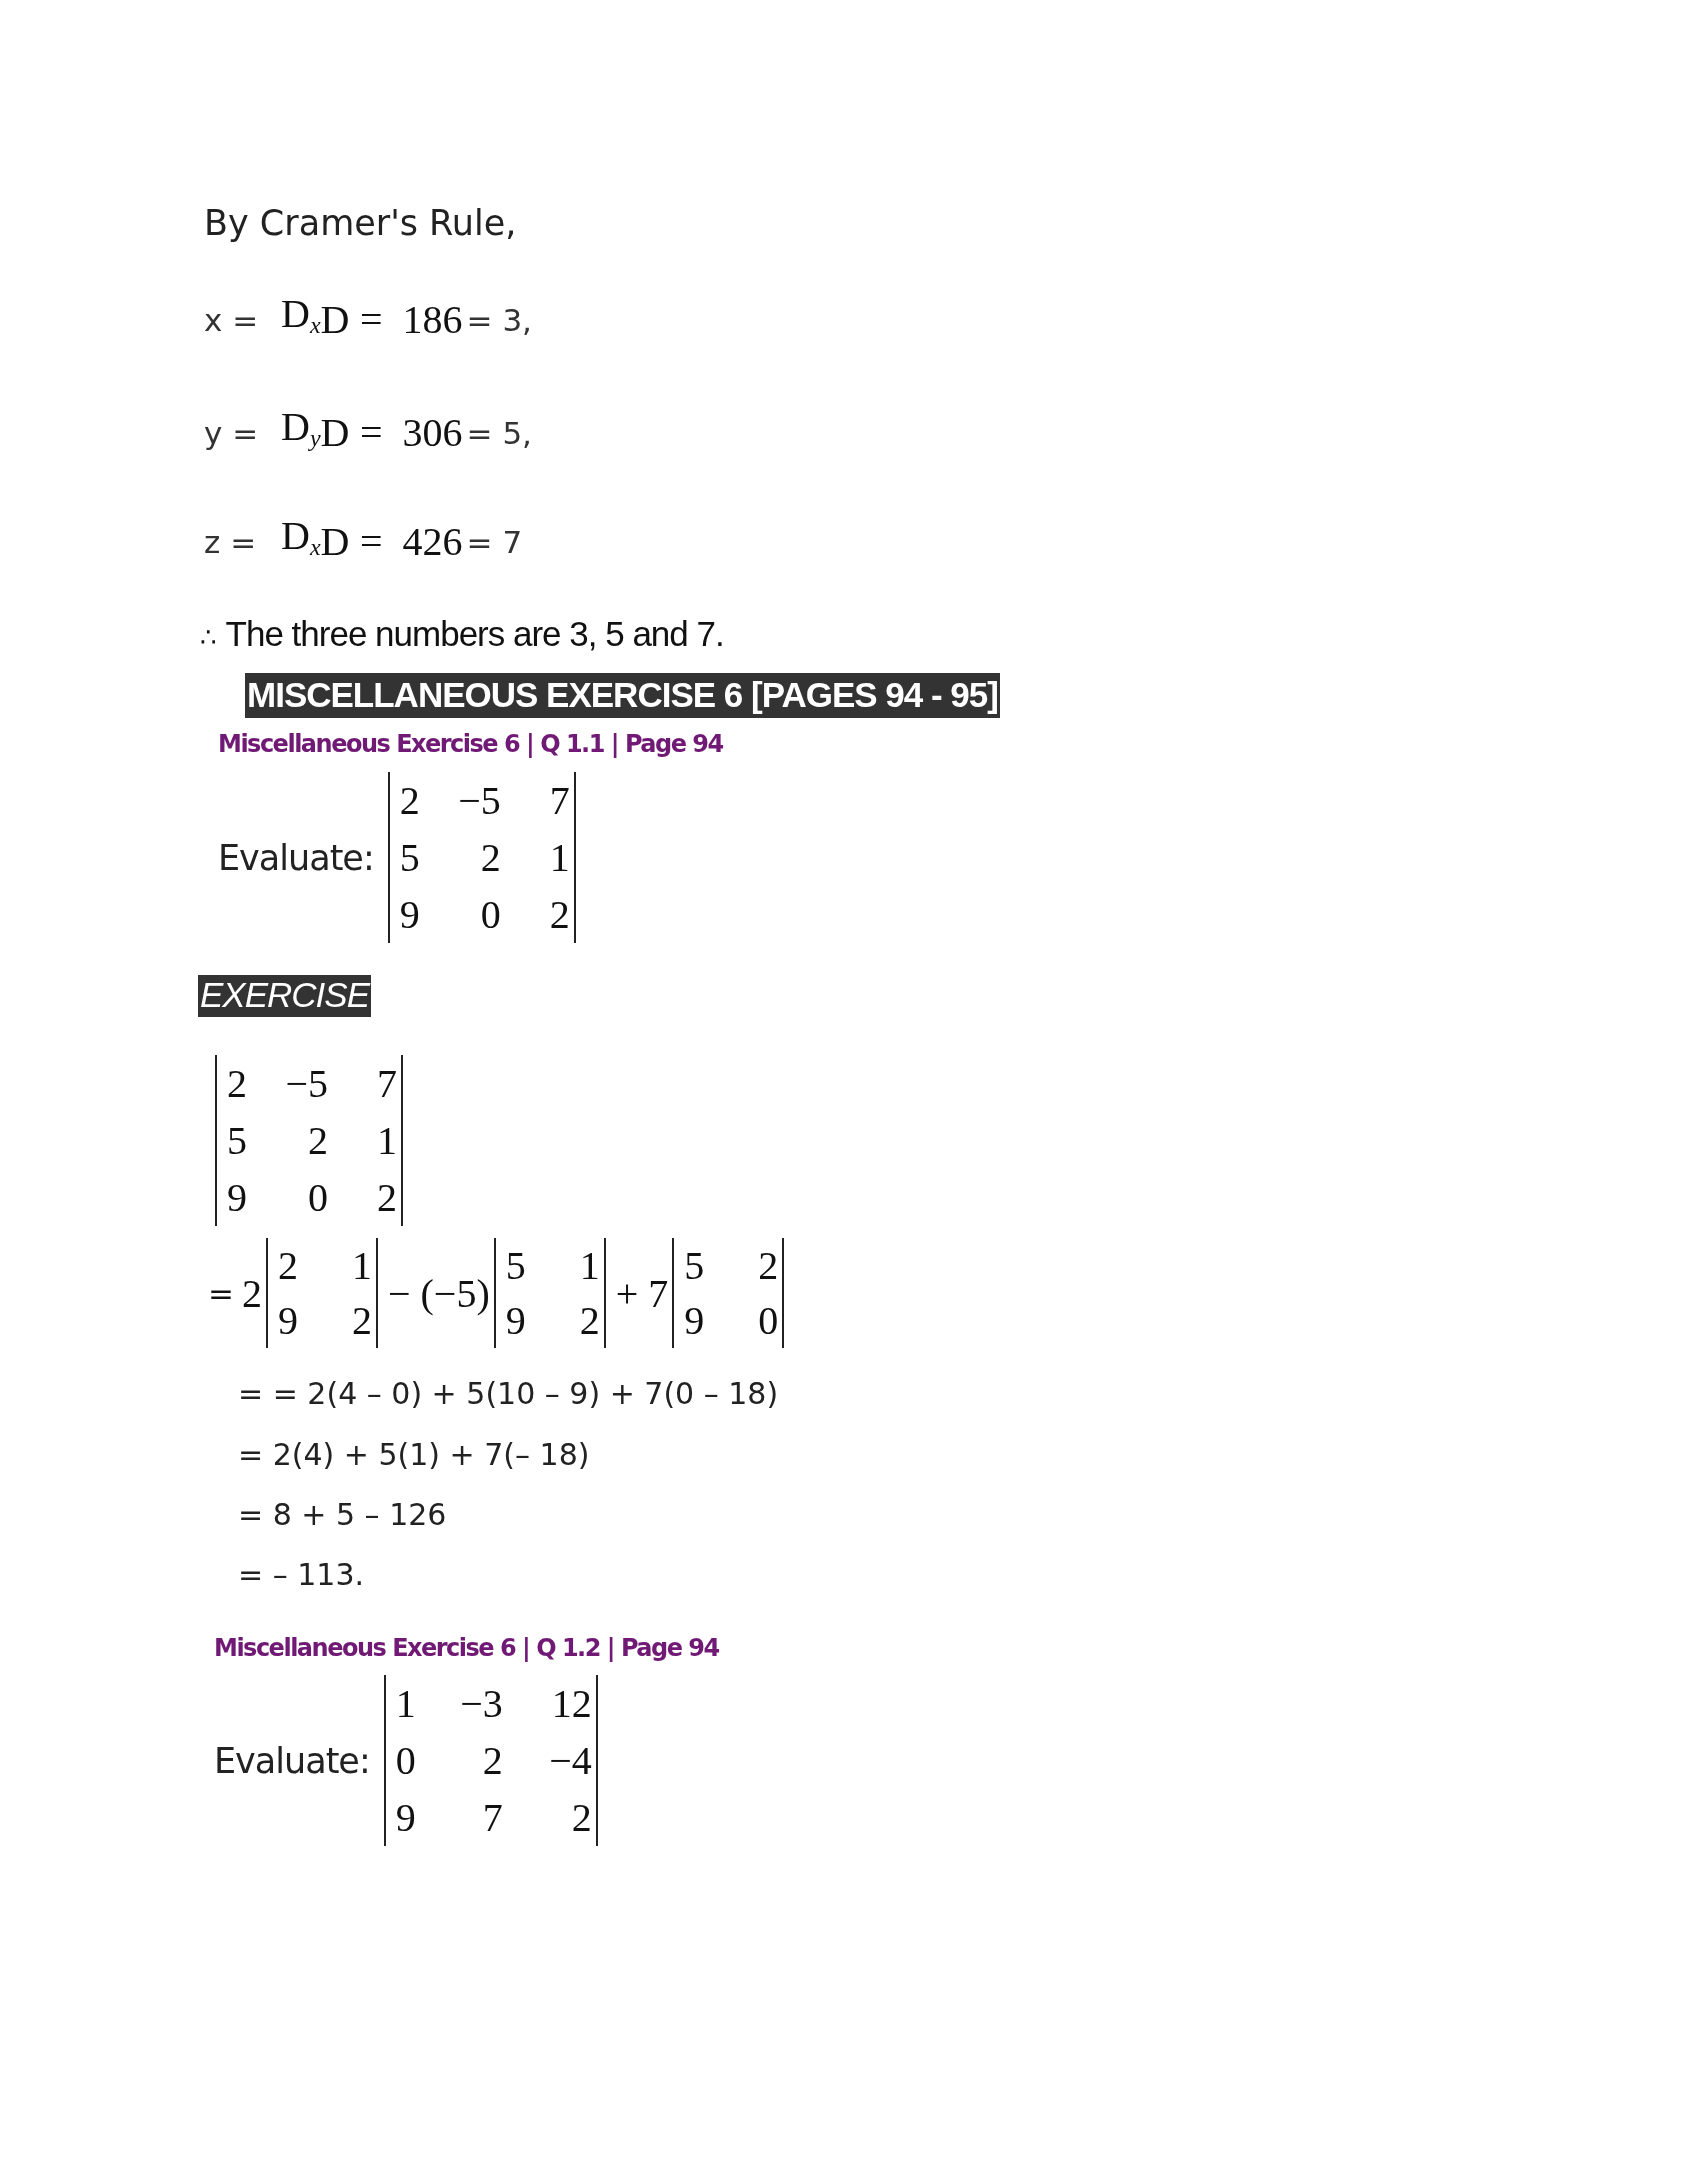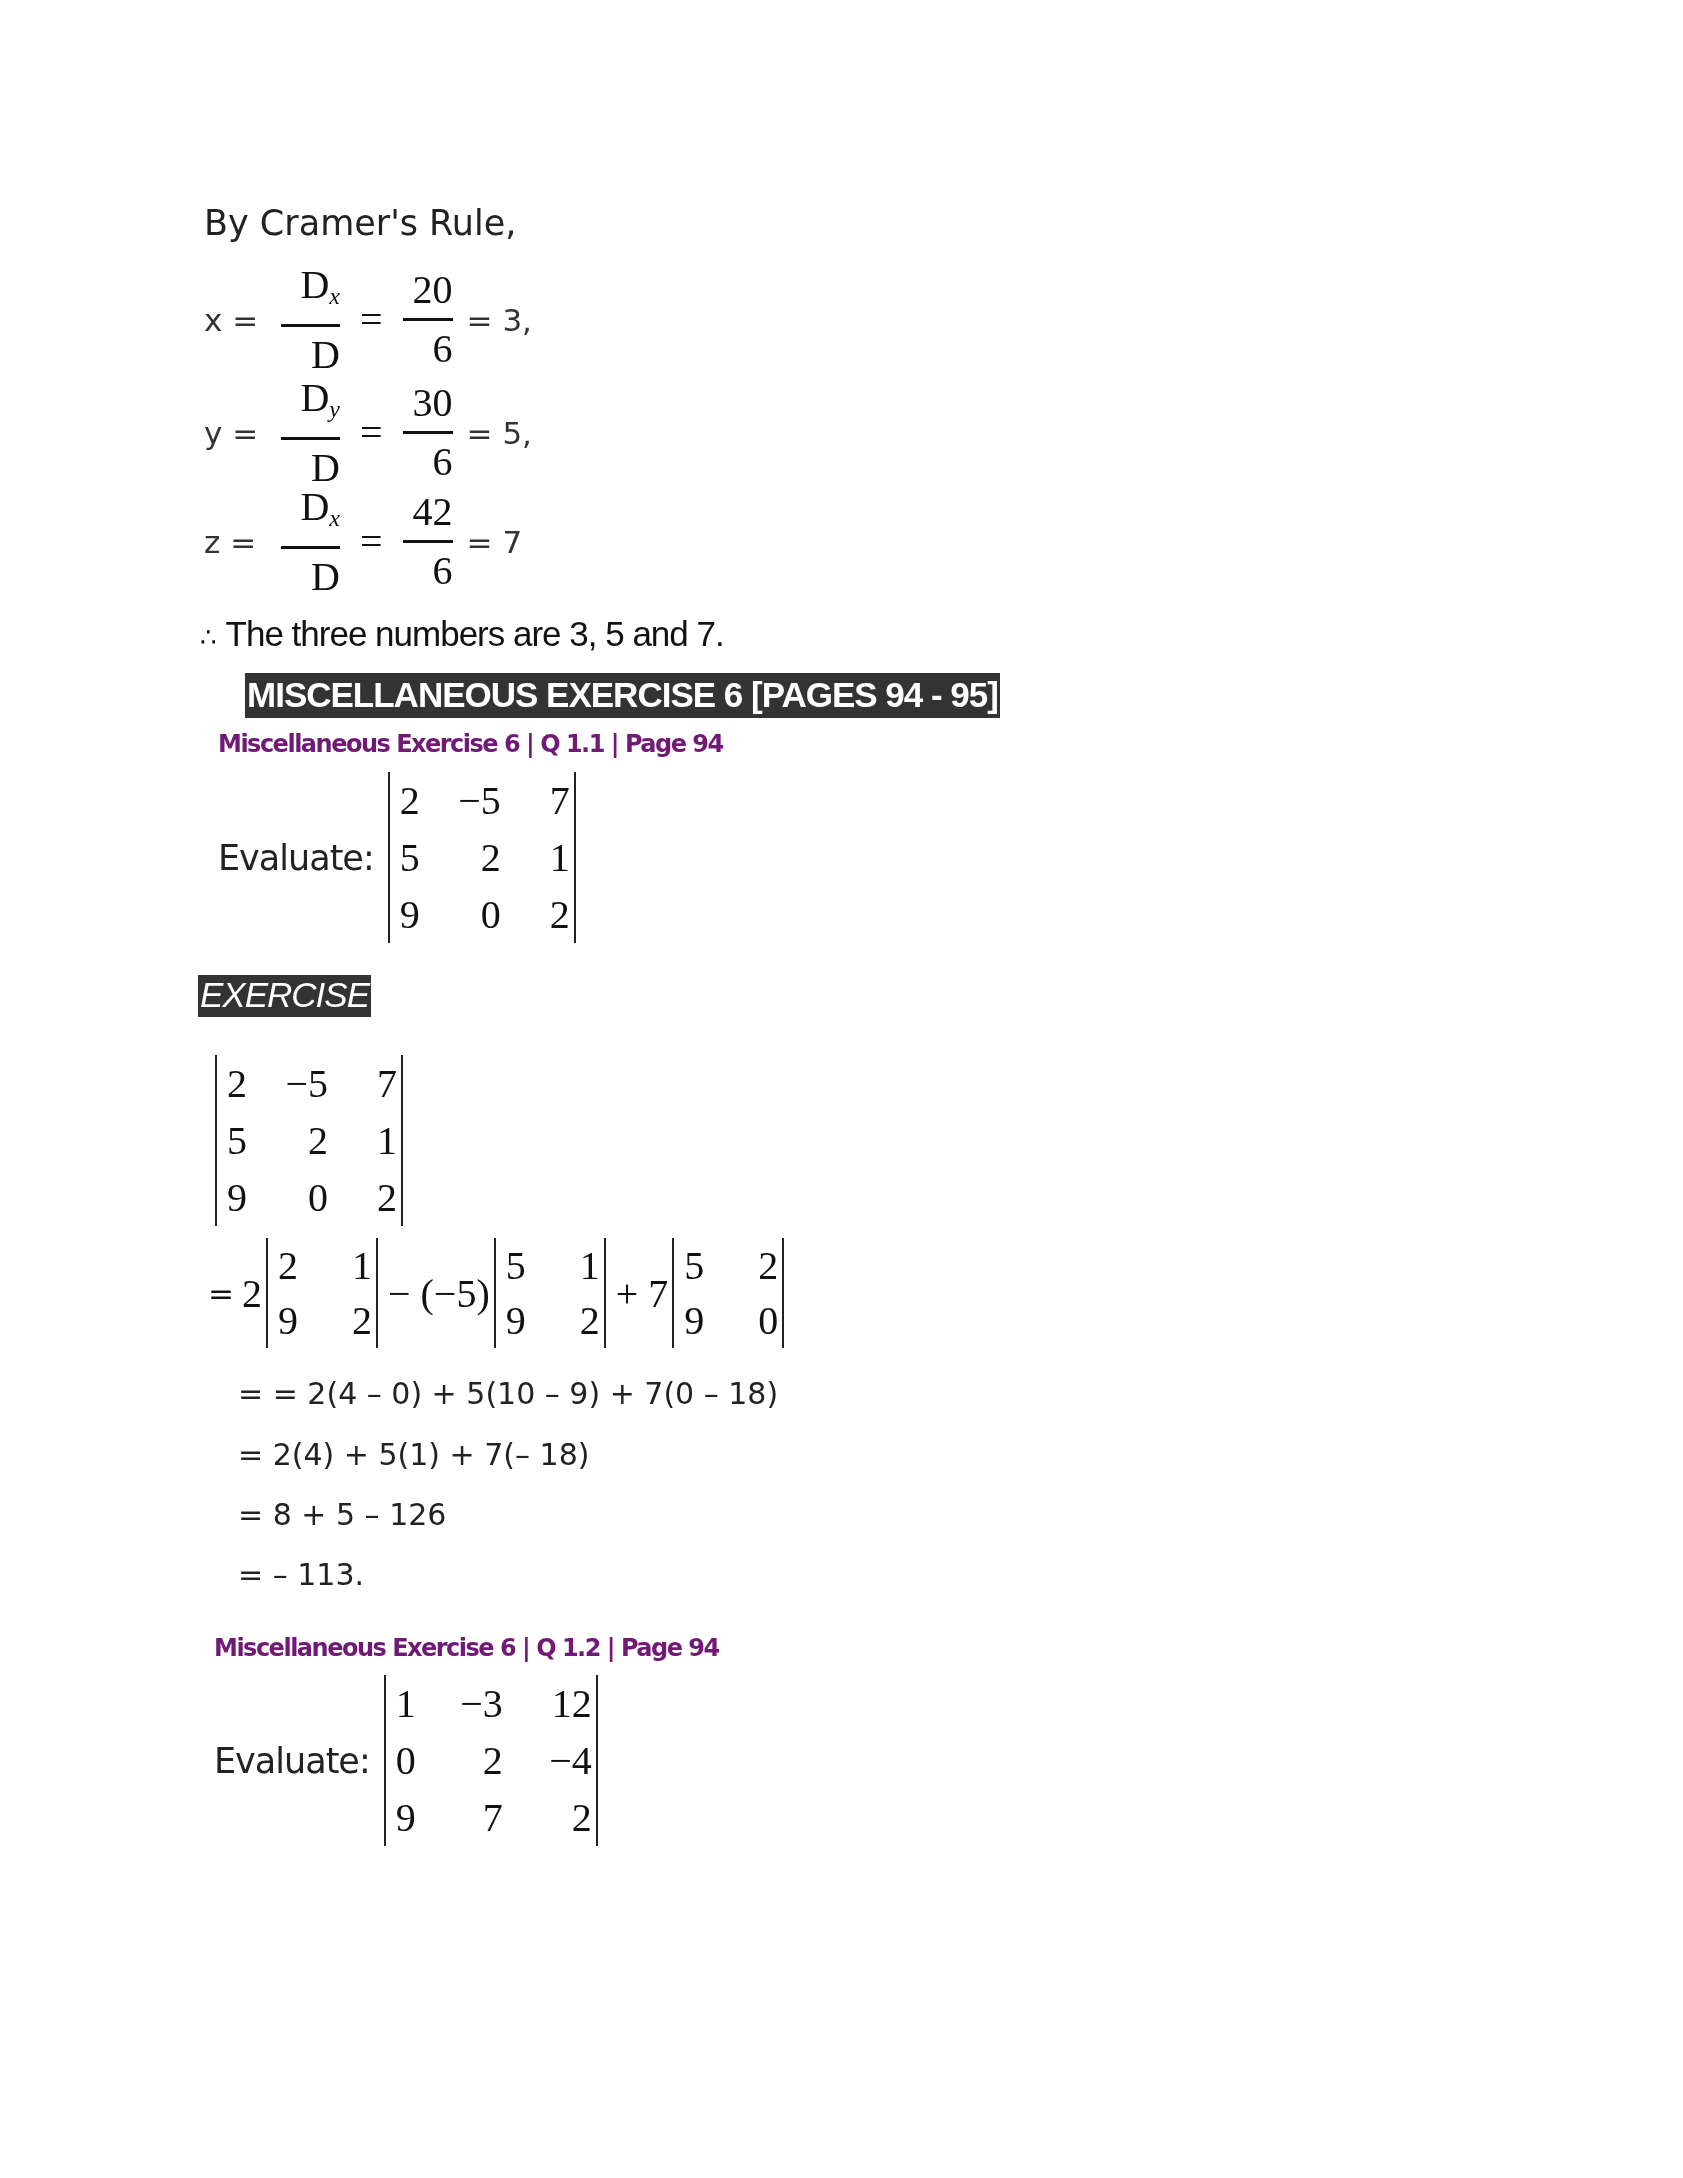--- a/index.html
+++ b/index.html
@@ -4,21 +4,21 @@
 <style>
   html, body { margin:0; padding:0; background:#ffffff; }
   body { width:1683px; height:2178px; position:relative; overflow:hidden; color:#111; }
   .abs { position:absolute; }
   .sans { font-family:"DejaVu Sans", sans-serif;text-align:center; }
 
   .intro { left:204px; top:203px; font-size:35px; color:#222; }
 
   .eqrow { left:204px; height:109px; display:flex; align-items:center; }
   .eqrow .lhs { font-family:"DejaVu Sans", sans-serif; font-size:31px; color:#333; width:69px; }
-  .frac { display:inline-flex; flex-direction:column; align-items:flex-end; margin:0 8px; }
+  .frac { display:inline-flex; align-items:center; margin:0 8px; }
   .frac .num, .frac .den { font-family:"Liberation Serif", serif; font-size:40px; line-height:48px; }
   .frac .bar { height:3px; background:#111; align-self:stretch; margin:4px 0; }
   .frac.f1 { width:59px; }
   .frac.f2 { width:50px; }
   .sub { font-style:italic; font-size:24px; vertical-align:-6px; }
   .eqsign { font-family:"Liberation Serif", serif; font-size:40px; margin:0 12px; }
   .res { font-family:"DejaVu Sans", sans-serif; font-size:31px; color:#333; margin-left:6px; }
 
   .conclusion { left:200px; top:614px; font-size:35px; font-family:"Liberation Sans", sans-serif; letter-spacing:-1px; }
   .therefore { font-size:26px; margin-right:10px; }
@@ -53,21 +53,21 @@
 
 <div class="abs eqrow" style="top:265px;">
   <span class="lhs">x =</span>
   <span class="frac f1">
     <span class="num"><span>D</span><span class="sub">x</span></span>
     <span class="bar"></span>
     <span class="den">D</span>
   </span>
   <span class="eqsign">=</span>
   <span class="frac f2">
-    <span class="num">20</span>
+    <span class="num">18</span>
     <span class="bar"></span>
     <span class="den">6</span>
   </span>
   <span class="res">= 3,</span>
 </div>
 
 <div class="abs eqrow" style="top:378px;">
   <span class="lhs">y =</span>
   <span class="frac f1">
     <span class="num"><span>D</span><span class="sub">y</span></span>

